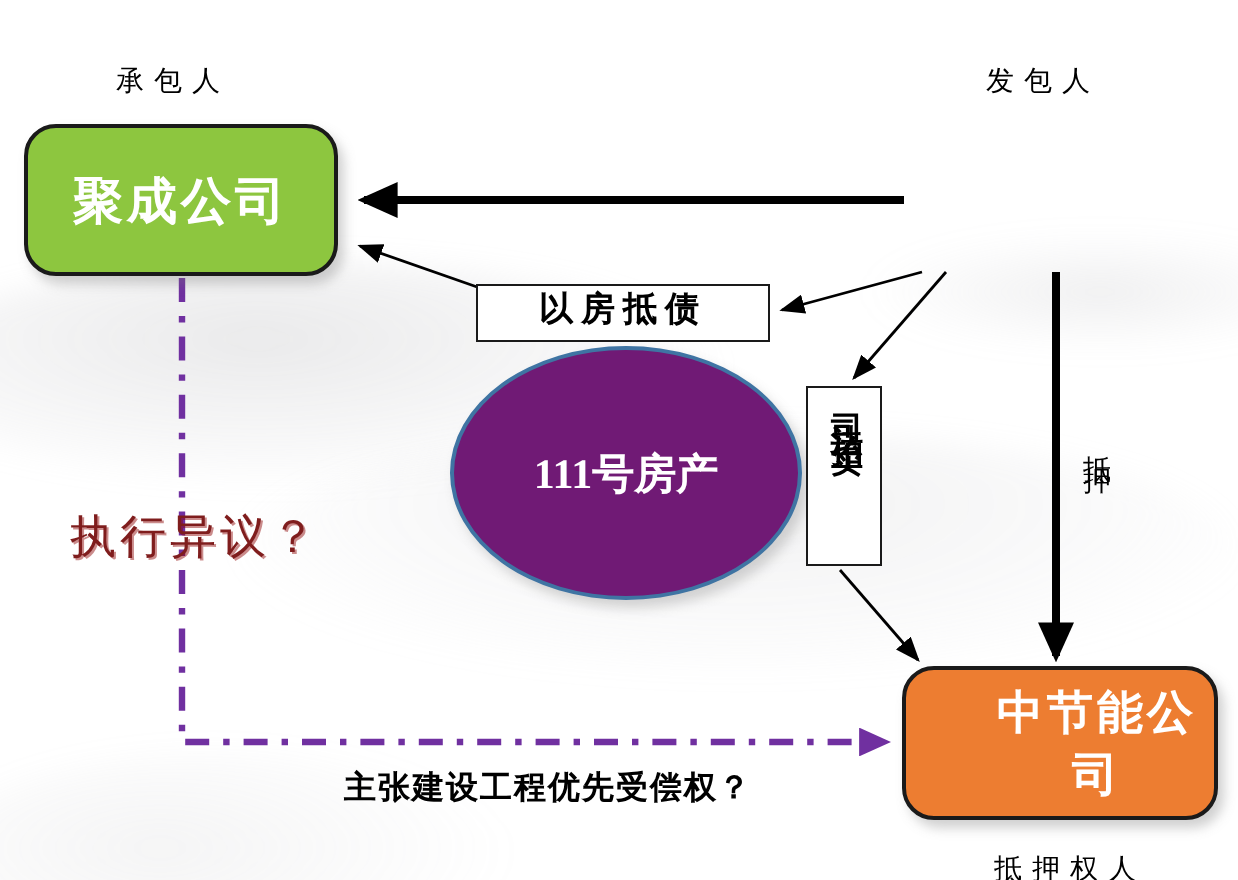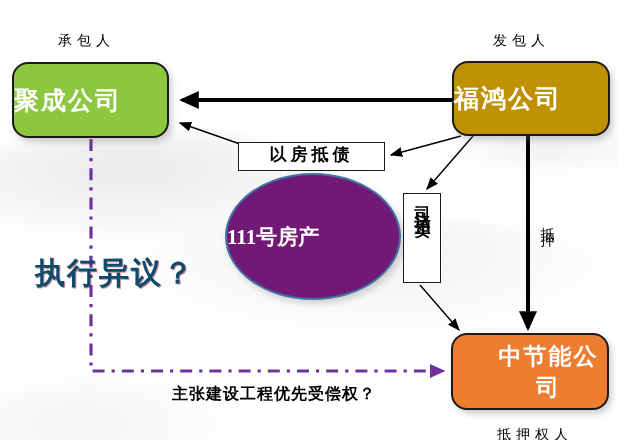--- a/index.html
+++ b/index.html
@@ -12,21 +12,21 @@
   
   .wash{position:absolute;border-radius:50%;filter:blur(7px);pointer-events:none;}
   #wash1{left:-60px;top:115px;width:420px;height:110px;background:radial-gradient(ellipse at 45% 35%,rgba(150,150,155,0.20),rgba(190,190,195,0.10) 55%,transparent 75%);}
   #wash2{left:120px;top:200px;width:500px;height:120px;background:radial-gradient(ellipse at 50% 30%,rgba(160,160,165,0.14),rgba(200,200,205,0.08) 55%,transparent 78%);}
   #wash3{left:-40px;top:360px;width:300px;height:120px;background:radial-gradient(ellipse at 40% 40%,rgba(170,170,175,0.12),transparent 70%);}
   #wash4{left:430px;top:100px;width:240px;height:60px;background:radial-gradient(ellipse,rgba(170,170,175,0.18),transparent 70%);}
 
   svg.connectors{position:absolute;left:0;top:0;z-index:1;}
 
   .node{
-    position:absolute;z-index:2;display:flex;align-items:center;
+    position:absolute;z-index:2;display:flex;align-items:center;justify-content:center;
     box-sizing:border-box;color:#fff;font-weight:bold;text-align:center;
   }
   .rounded{border:2px solid #1a1a1a;border-radius:16px;font-size:25px;letter-spacing:2px;
     box-shadow:3px 4px 6px rgba(120,120,120,0.35);}
   #node-jucheng{left:12px;top:46px;width:157px;height:76px;background:#8dc63f;}
   #node-fuhong{left:452px;top:45px;width:158px;height:75px;background:#bf9000;}
   #node-zhongjieneng{left:451px;top:317px;width:158px;height:77px;background:#ed7d31;font-size:23px;padding-left:37px;}
   #node-property{
     left:225px;top:157px;width:176px;height:127px;background:#701a75;
     border:2px solid #3f74a3;border-radius:50%;font-size:21px;
@@ -39,21 +39,21 @@
   #box-debt{left:238px;top:126px;width:147px;height:29px;font-size:17px;letter-spacing:4px;}
   #box-auction{left:403px;top:177px;width:38px;height:90px;font-size:16px;}
   .vtext{writing-mode:vertical-rl;text-orientation:upright;letter-spacing:5px;}
 
   .lbl{position:absolute;z-index:3;color:#000;font-size:14px;letter-spacing:5px;white-space:nowrap;}
   #lbl-contractor{left:58px;top:16px;}
   #lbl-employer{left:493px;top:16px;}
   #lbl-mortgagee{left:497px;top:410px;}
   #lbl-settlement{left:200px;top:53px;font-size:15px;letter-spacing:1px;font-weight:bold;}
   #lbl-mortgage{left:538px;top:200px;writing-mode:vertical-rl;text-orientation:upright;font-size:14px;letter-spacing:6px;}
-  #lbl-objection{left:35px;top:237px;font-size:30px;font-weight:bold;color:#0c4a6e;letter-spacing:2px;
+  #lbl-objection{left:35px;top:237px;font-size:23px;font-weight:normal;color:#7f1d1d;letter-spacing:2px;
     text-shadow:1px 1px 0 rgba(140,0,0,0.45);}
   #lbl-priority{left:172px;top:368px;font-size:16px;font-weight:bold;letter-spacing:1px;}
 </style>
 </head>
 <body>
 
 <div id="stage">
 
   <div class="wash" id="wash1"></div>
   <div class="wash" id="wash2"></div>
@@ -92,23 +92,20 @@
   <div class="lbl" id="lbl-employer">发包人</div>
   <div class="lbl" id="lbl-mortgagee">抵押权人</div>
 
   <div class="lbl" id="lbl-mortgage">抵押</div>
   <div class="lbl" id="lbl-objection">执行异议？</div>
   <div class="lbl" id="lbl-priority">主张建设工程优先受偿权？</div>
 
   <div class="node rounded" id="node-jucheng">
     <span>聚成公司</span>
   </div>
-  <div class="node rounded" id="node-fuhong">
-    <span>福鸿公司</span>
-  </div>
   <div class="node rounded" id="node-zhongjieneng">
     <span>中节能公司</span>
   </div>
   <div class="node" id="node-property">
     <span>111号房产</span>
   </div>
 
   <div class="small-box" id="box-debt">
     <span>以房抵债</span>
   </div>

